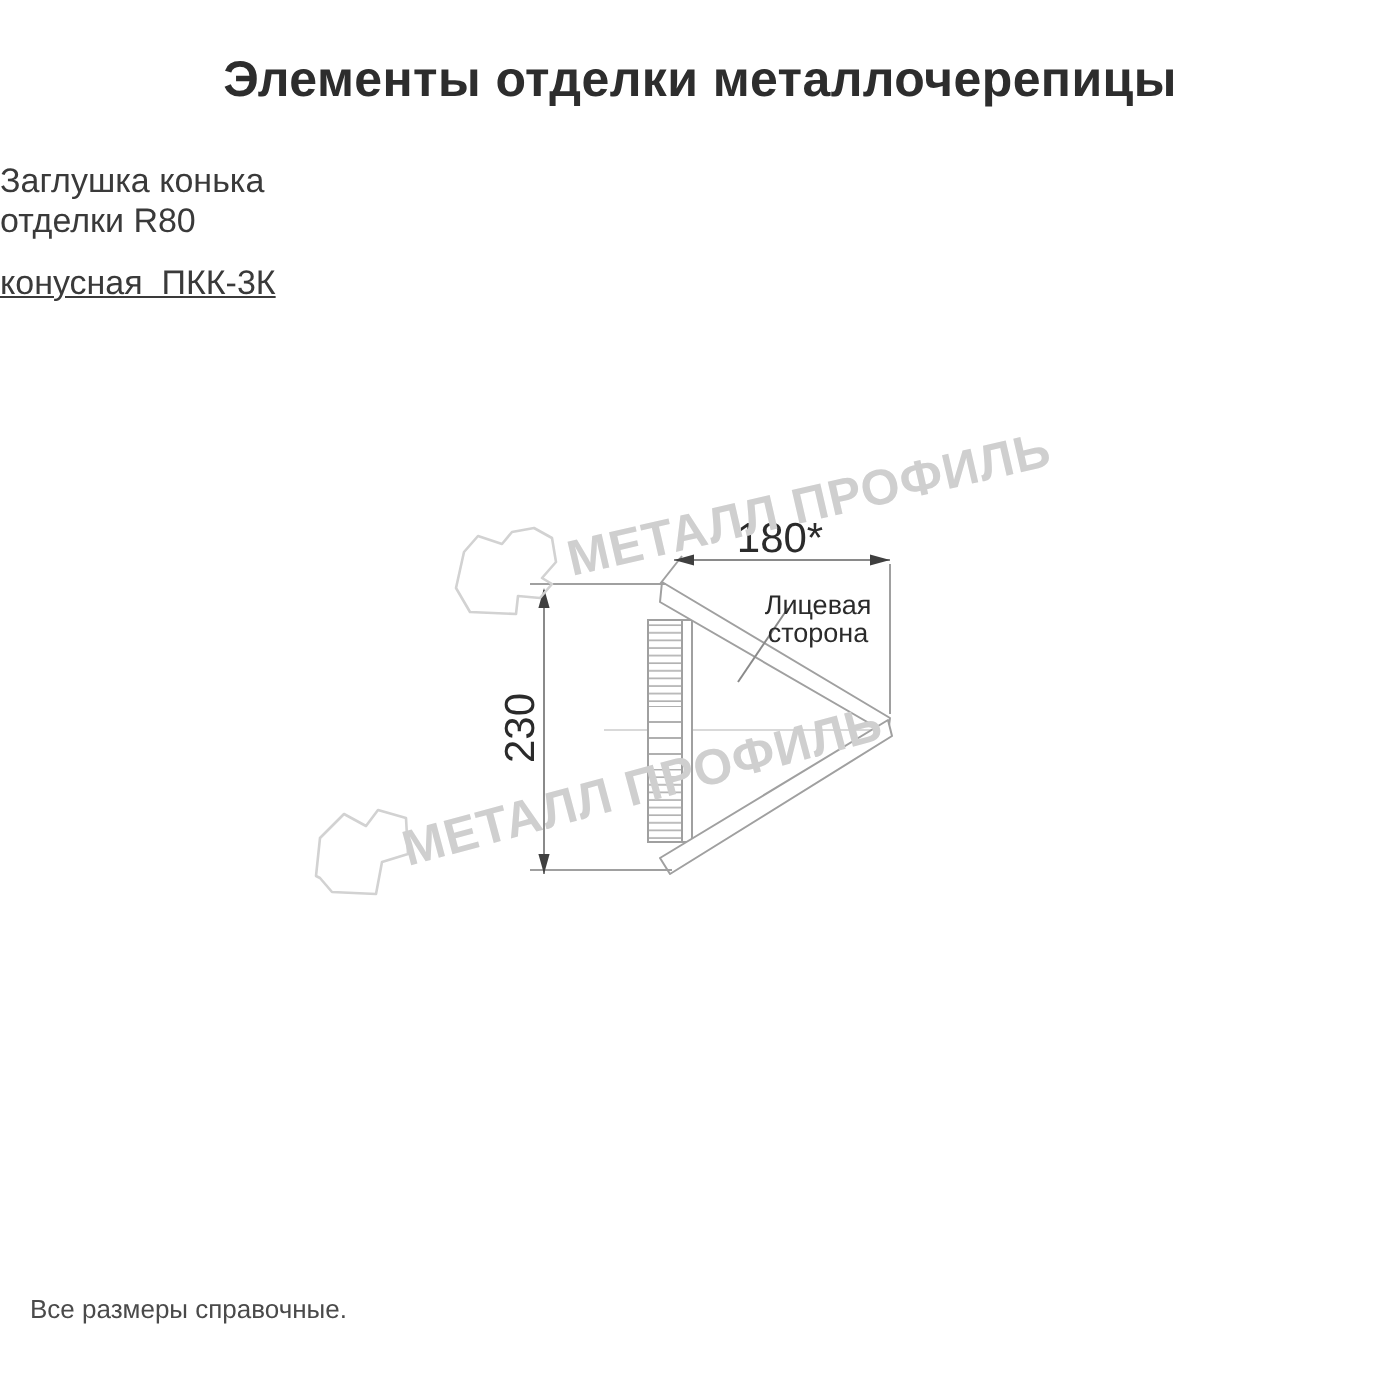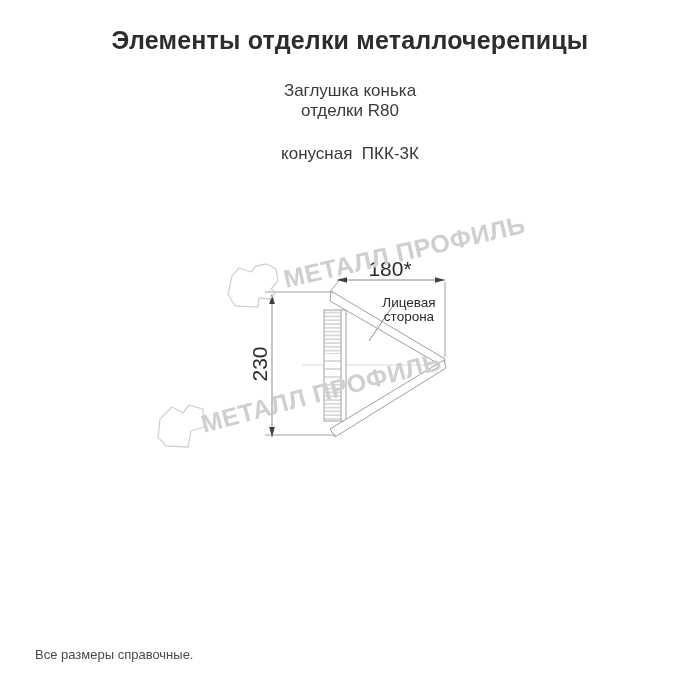--- a/index.html
+++ b/index.html
@@ -6,33 +6,33 @@
   body { width:700px; height:700px; font-family:"Liberation Sans","DejaVu Sans",sans-serif; }
   .canvas { position:relative; width:700px; height:700px; background:#fff; overflow:hidden; }
 
   .title {
     position:absolute; top:26px; left:0; width:700px;
     margin:0; text-align:center;
     font-size:25px; font-weight:bold; color:#2d2d2d; letter-spacing:0.2px;
   }
   .subtitle {
     position:absolute; top:81px; left:0; width:700px;
-    text-align:center; font-size:17px; color:#3a3a3a; line-height:20px;
+    text-align:left; font-size:17px; color:#3a3a3a; line-height:20px;
   }
-  .subtitle .variant { margin-top:23px; white-space:pre; }
+  .subtitle .variant { margin-top:11px; white-space:pre;text-decoration:underline; }
 
   svg.diagram { position:absolute; left:0; top:0; width:700px; height:700px; }
 
   .wm-text { font-size:25px; font-weight:bold; letter-spacing:0.5px; }
   .dim-text { font-size:21px; fill:#2b2b2b; }
   .face-text { font-size:13.5px; fill:#2b2b2b; }
 
   .footer {
     position:absolute; left:15px; top:644px;
-    font-size:13px; color:#4a4a4a; line-height:21px;margin-left:20px;
+    font-size:13px; color:#4a4a4a; line-height:21px;
   }
 </style>
 </head>
 <body>
 
 <div class="canvas">
 
   <h1 class="title">Элементы отделки металлочерепицы</h1>
 
   <div class="subtitle">

